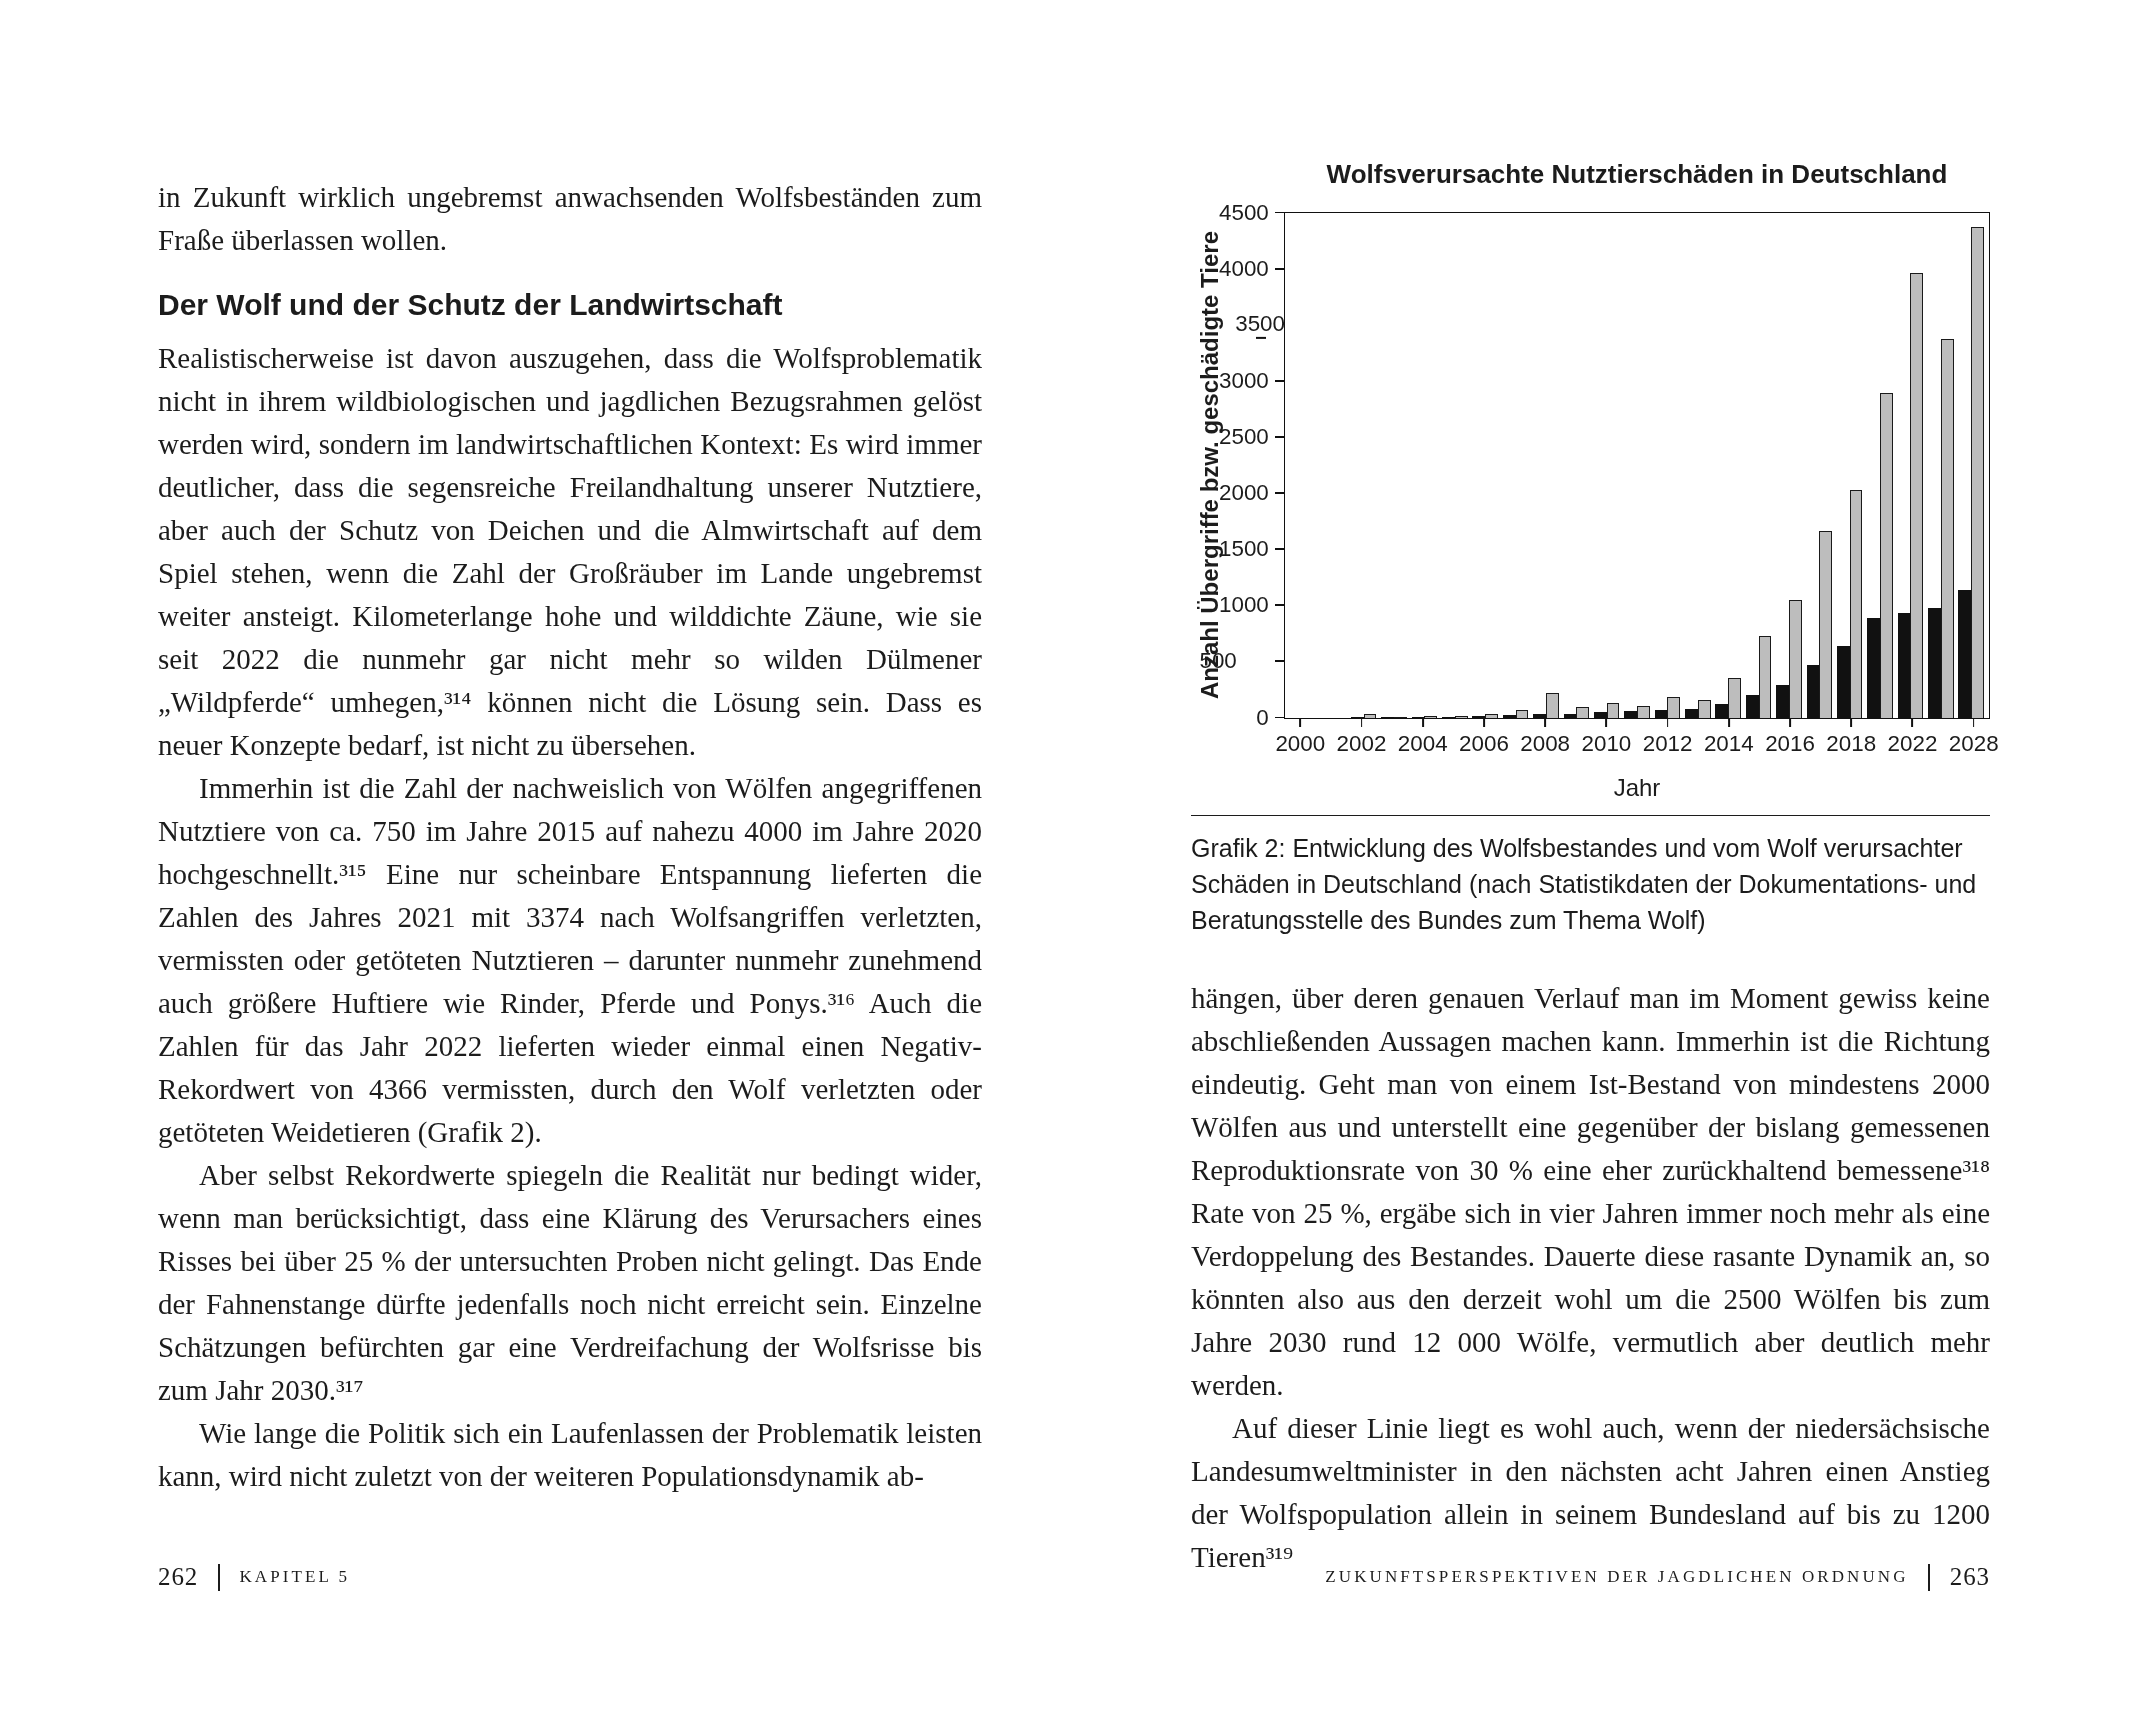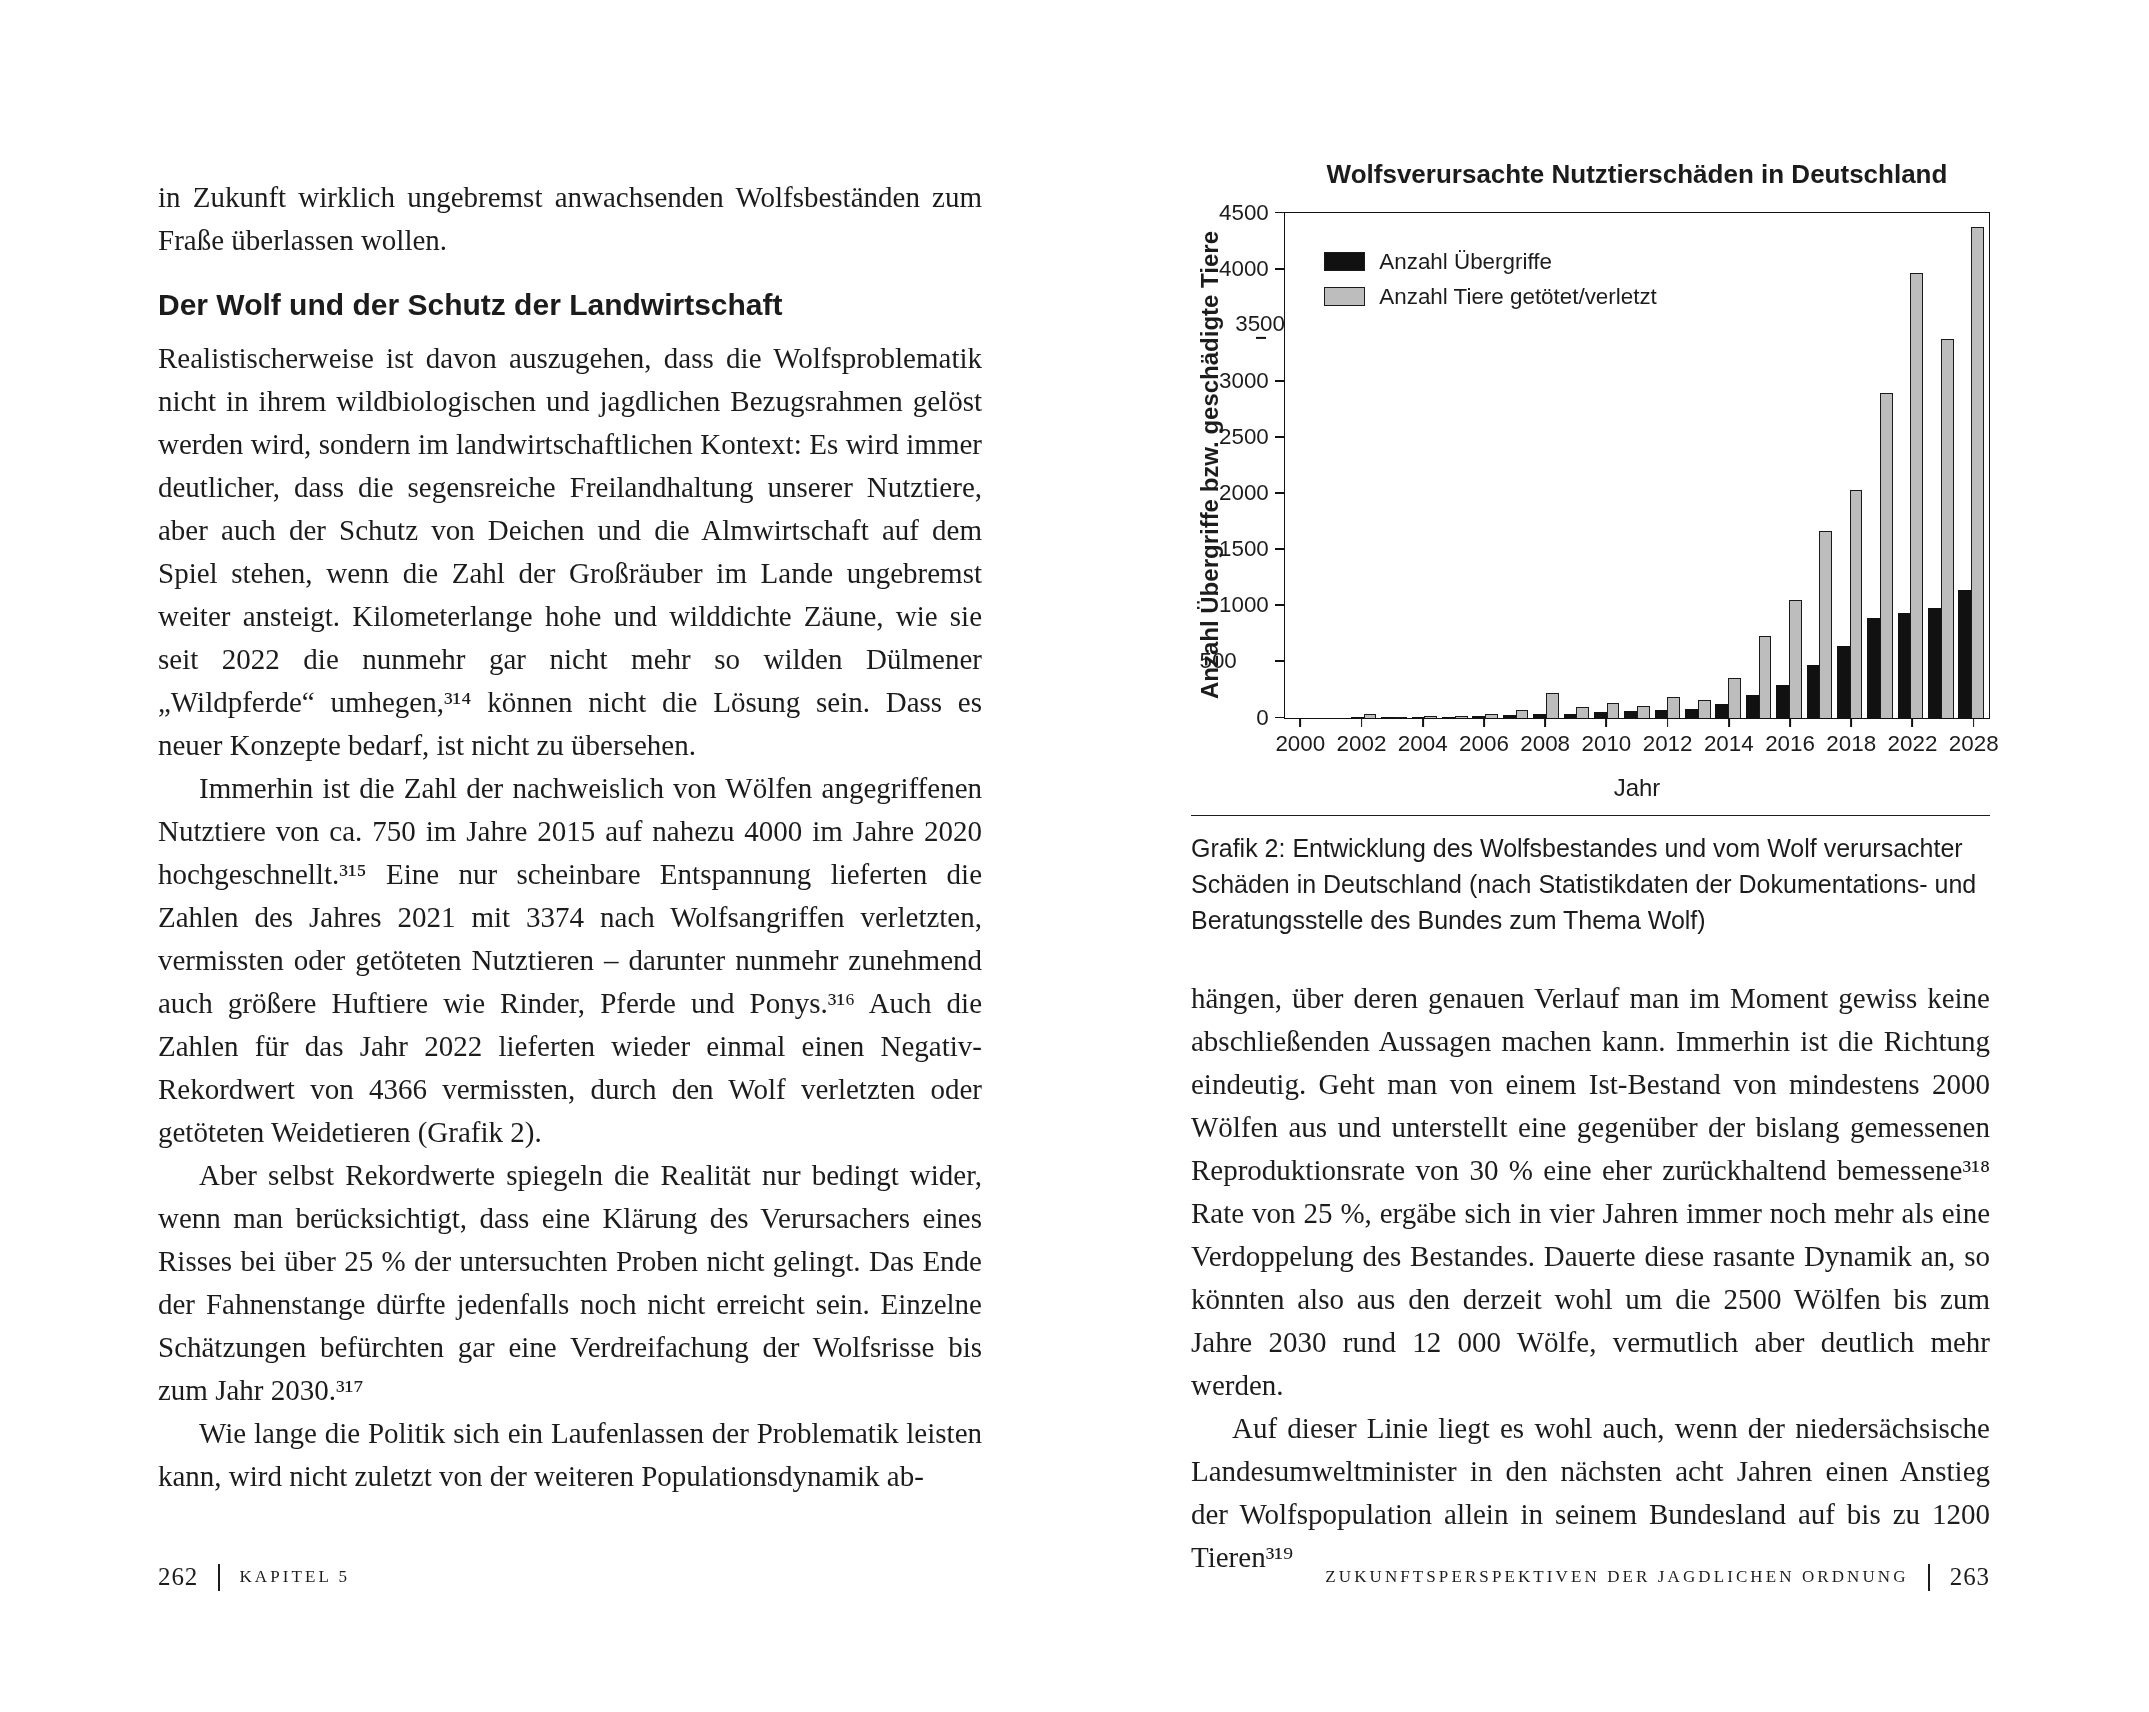--- a/index.html
+++ b/index.html
@@ -234,30 +234,20 @@
             <div class="year-group">
               <div class="bar bar-attacks" style="height: 21.7778%;"></div>
               <div class="bar bar-animals" style="height: 74.8889%;"></div>
             </div>
             <div class="year-group">
               <div class="bar bar-attacks" style="height: 25.3333%;"></div>
               <div class="bar bar-animals" style="height: 97.1111%;"></div>
             </div>
           </div>
 
-        <div class="legend">
-          <div class="legend-item">
-            <span class="swatch" style="background: rgb(17, 17, 17);"></span>
-            <span>Anzahl Übergriffe</span>
-          </div>
-          <div class="legend-item">
-            <span class="swatch" style="background: rgb(189, 189, 189);"></span>
-            <span>Anzahl Tiere getötet/verletzt</span>
-          </div>
-        </div>
 
         <div class="x-ticks">
             <div class="x-tick" style="left: 2.17391%;">
               <div class="xtm"></div>
               <div>2000</div>
             </div>
             <div class="x-tick" style="left: 10.8696%;">
               <div class="xtm"></div>
               <div>2002</div>
             </div>

